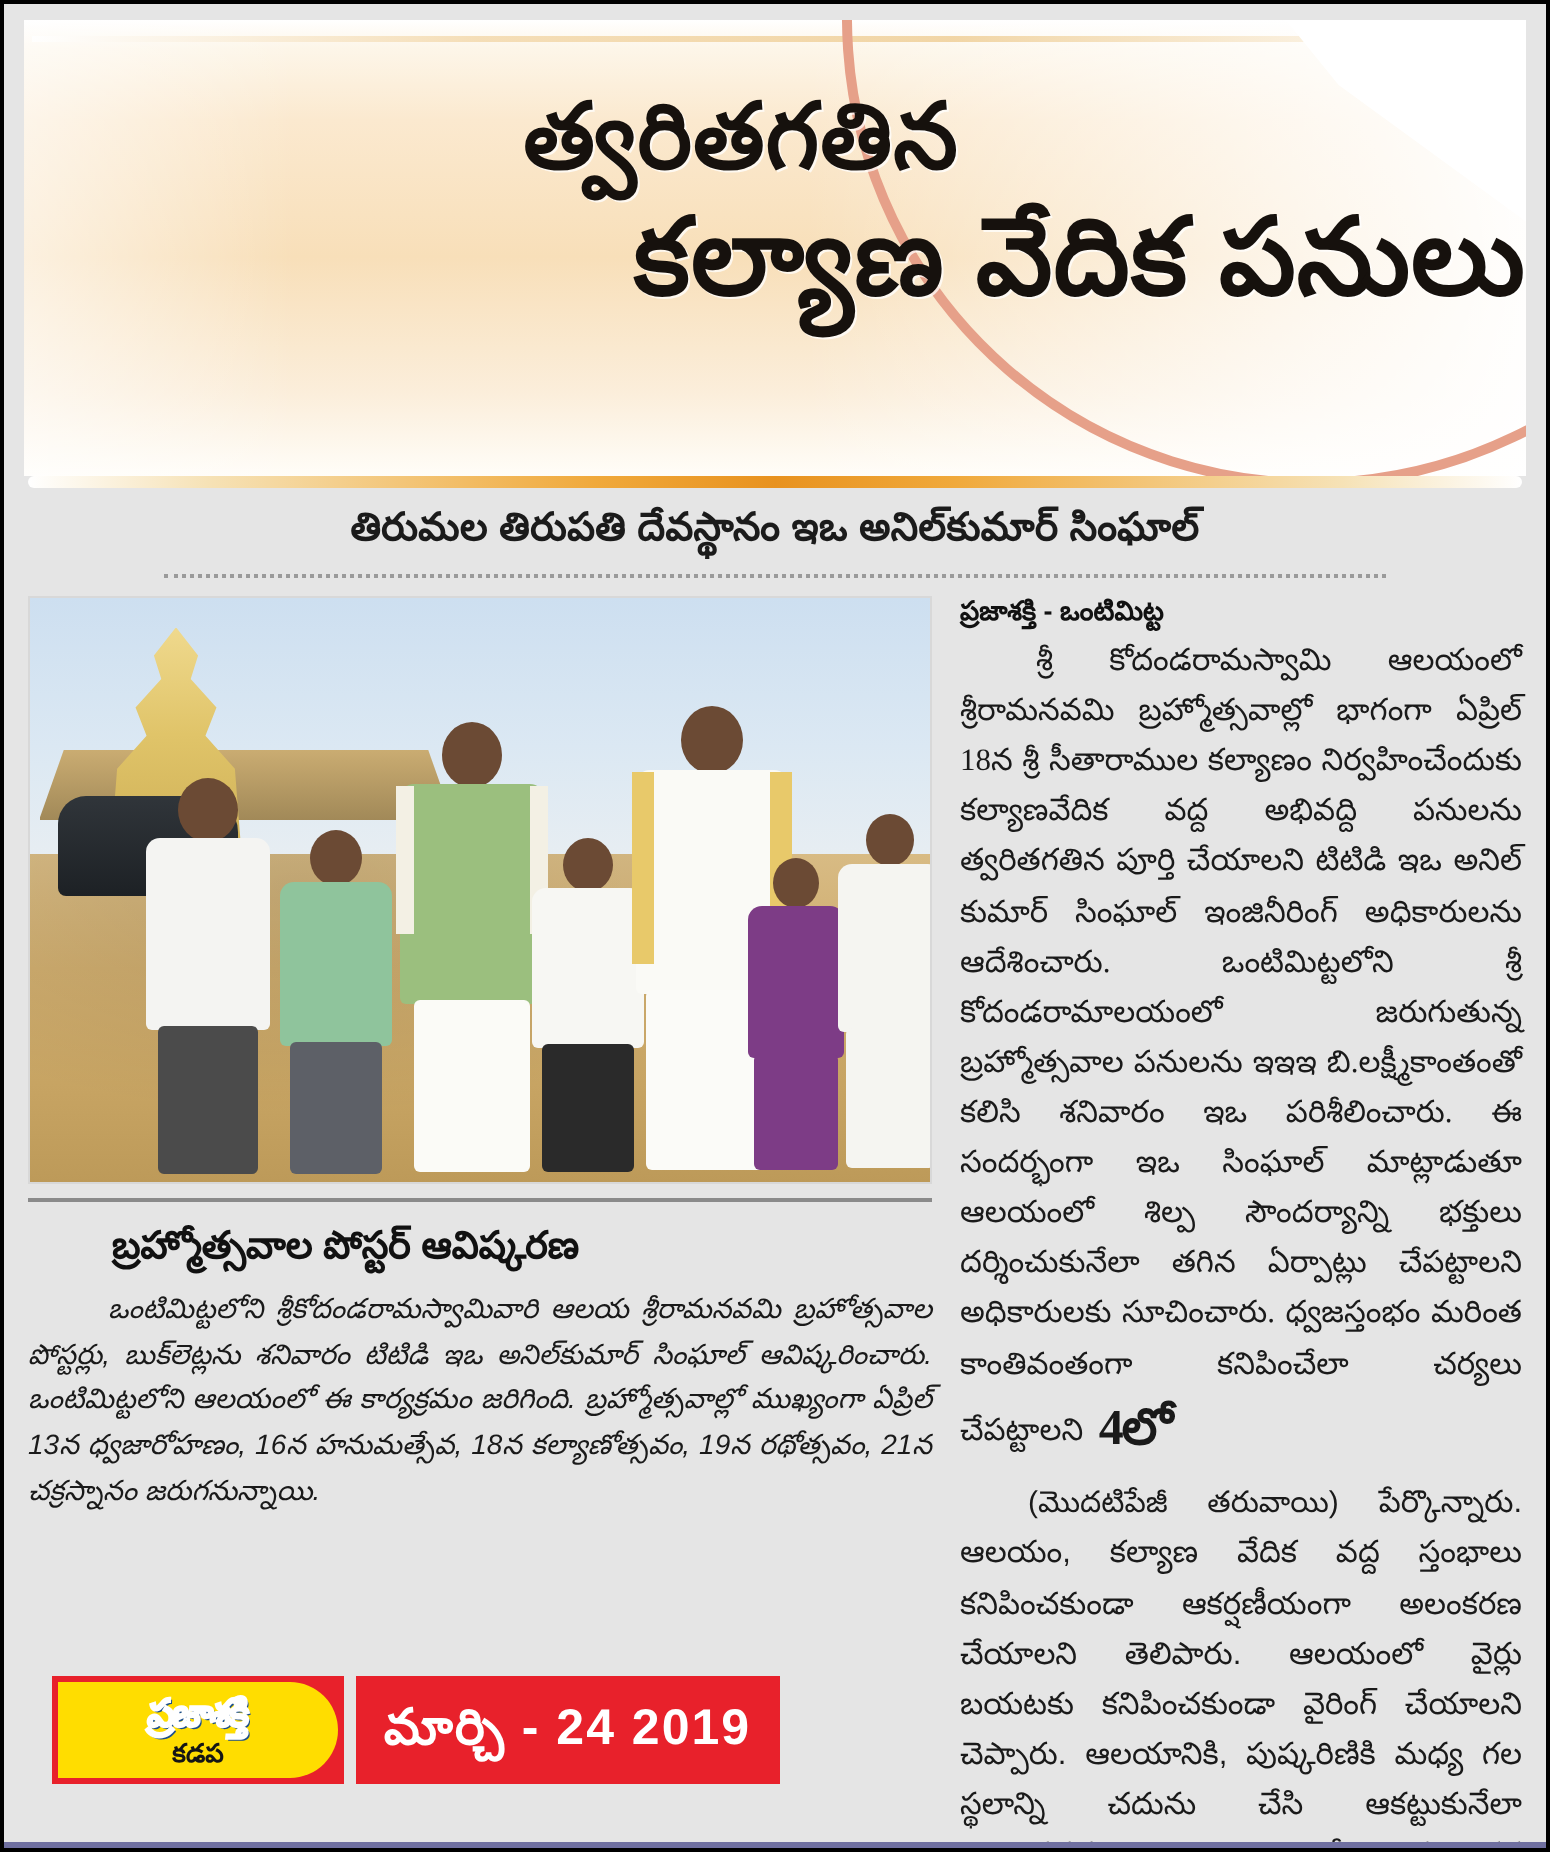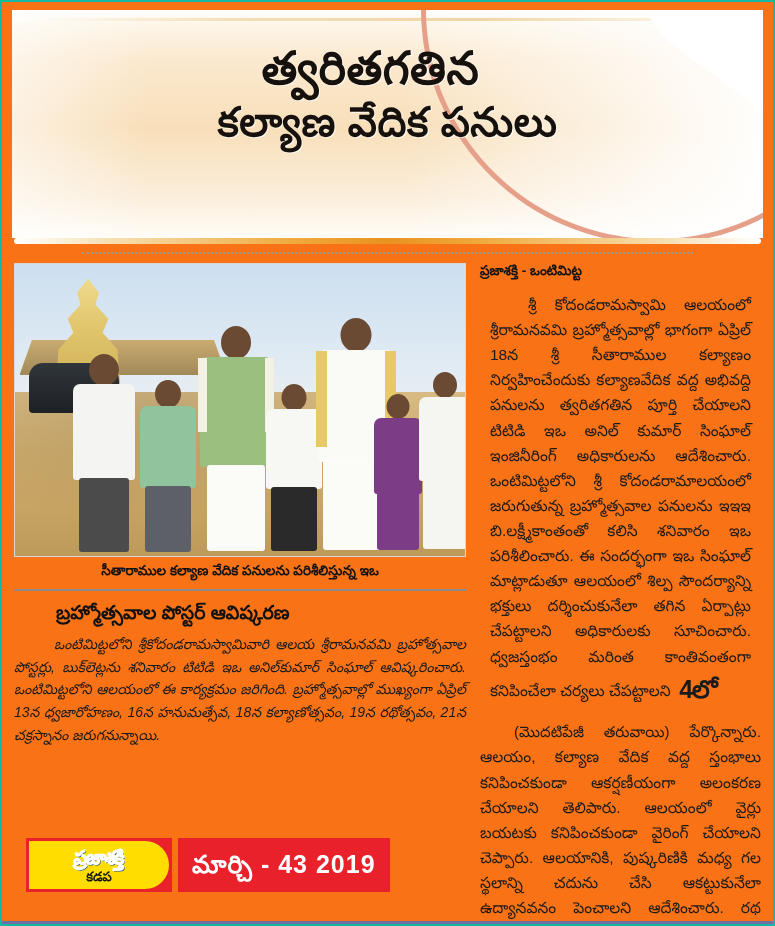--- a/index.html
+++ b/index.html
@@ -6,22 +6,22 @@
   * { box-sizing: border-box; }
   html, body {
     margin: 0; padding: 0;
     background: #ffffff;
     font-family: "Liberation Sans", "DejaVu Sans", sans-serif;
   }
   .page {
     position: relative;
     width: 775px;
     height: 926px;
-    background: #f97316;
-    border: 2px solid #14b8a6;
+    background: #e5e5e5;
+    border: 2px solid #000000;
     overflow: hidden;
   }
 
   
   .masthead {
     position: relative;
     margin: 8px 10px 0 10px;
     height: 228px;
     background:
       linear-gradient(180deg,
@@ -81,23 +81,24 @@
     letter-spacing: .5px;
     text-shadow: 1px 1px 0 rgba(255,255,255,.75);
   }
   .headline .l1 {
     font-size: 46px;
     line-height: 1.08;
     padding-top: 34px;
     padding-right: 34px;
   }
   .headline .l2 {
-    font-size: 41px;
+    font-size: 54px;
     line-height: 1.1;
     padding-top: 6px;
+    text-align: right;
   }
 
   
   .gold-bar {
     margin: 0 12px;
     height: 6px;
     background: linear-gradient(90deg,
       #ffffff 0%, #f6e2b6 12%, #f0a93b 38%, #e8921f 50%, #f0a93b 62%, #f6e2b6 88%, #ffffff 100%);
     border-radius: 3px;
   }
@@ -240,21 +241,21 @@
     color: #111;
     margin-bottom: 1px;
   }
   .rc-body {
     font-size: 15.5px;
     line-height: 1.62;
     color: #1a1a1a;
     text-align: justify;
     text-justify: inter-word;
   }
-  .rc-body p { margin: 10px; text-indent: 38px; }
+  .rc-body p { margin: 0; text-indent: 38px; font-family: Liberation Serif, serif; }
   .jump-marker {
     font-size: 25px;
     font-weight: 700;
     vertical-align: -2px;
     letter-spacing: -1px;
   }
   .rc-continued {
     margin-top: 4px;
     font-size: 15.5px;
     line-height: 1.62;
@@ -336,20 +337,21 @@
     <div class="mast-rule-top"></div>
     <div class="mast-arc"></div>
     <div class="mast-arc-mask"></div>
     <div class="headline">
       <div class="l1">త్వరితగతిన</div>
       <div class="l2">కల్యాణ వేదిక పనులు</div>
     </div>
   </div>
 
   <div class="gold-bar"></div>
+  <div class="subtitle">తిరుమల తిరుపతి దేవస్థానం ఇఒ అనిల్‌కుమార్ సింఘాల్</div>
   <div class="dotted-rule"></div>
 
   <div class="body-wrap">
 
     <div class="col-left">
 
       <div class="photo">
         <div class="ph-sky"></div>
         <div class="ph-ground"></div>
         <div class="ph-temple-roof"></div>
@@ -388,21 +390,20 @@
           <div class="p-torso"></div>
           <div class="p-legs"></div>
         </div>
         <div class="person p7">
           <div class="p-head"></div>
           <div class="p-torso"></div>
           <div class="p-legs"></div>
         </div>
       </div>
 
-      <div class="photo-caption">సీతారాముల కల్యాణ వేదిక పనులను పరిశీలిస్తున్న ఇఒ</div>
       <div class="caption-rule"></div>
 
       <div class="lead-head">బ్రహ్మోత్సవాల పోస్టర్ ఆవిష్కరణ</div>
       <div class="lc-body">
         <p>ఒంటిమిట్టలోని శ్రీకోదండరామస్వామివారి ఆలయ శ్రీరామనవమి బ్రహోత్సవాల పోస్టర్లు, బుక్‌లెట్లను శనివారం టిటిడి ఇఒ అనిల్‌కుమార్ సింఘాల్ ఆవిష్కరించారు. ఒంటిమిట్టలోని ఆలయంలో ఈ కార్యక్రమం జరిగింది. బ్రహ్మోత్సవాల్లో ముఖ్యంగా ఏప్రిల్ 13న ధ్వజారోహణం, 16న హనుమత్సేవ, 18న కల్యాణోత్సవం, 19న రథోత్సవం, 21న చక్రస్నానం జరుగనున్నాయి.</p>
       </div>
     </div>
 
     <div class="col-right">
       <div class="dateline">ప్రజాశక్తి - ఒంటిమిట్ట</div>
@@ -415,17 +416,17 @@
     </div>
   </div>
 
   <div class="footer">
     <div class="logo-box">
       <div class="logo-inner">
         <div class="logo-word">ప్రజాశక్తి</div>
         <div class="logo-sub">కడప</div>
       </div>
     </div>
-    <div class="date-badge">మార్చి - 43  2019</div>
+    <div class="date-badge">మార్చి - 24  2019</div>
   </div>
 
   <div class="bottom-rule"></div>
 </div>
 
 </body></html>

